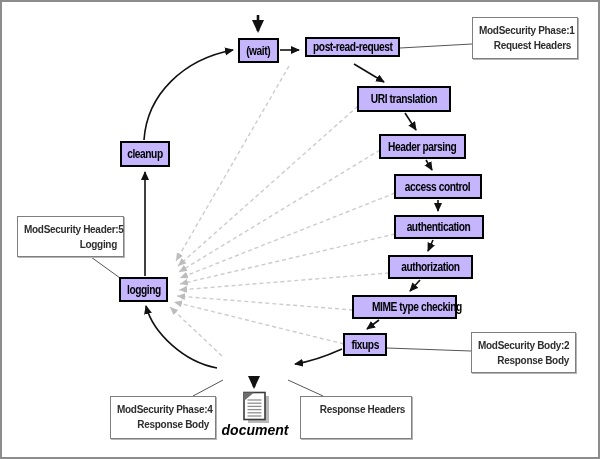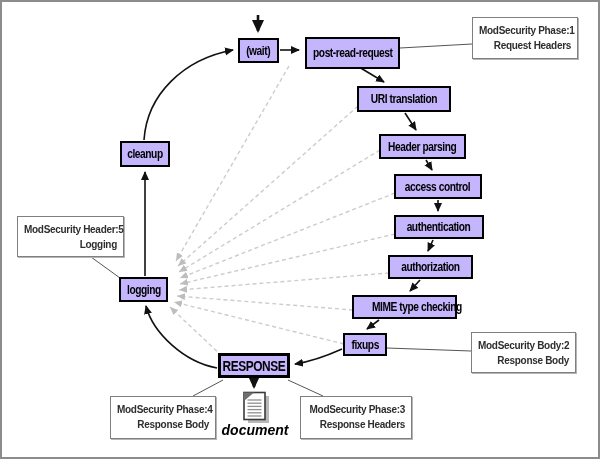--- a/index.html
+++ b/index.html
@@ -10,21 +10,21 @@
   #wires{position:absolute;left:0;top:0;width:600px;height:459px;}
   .node{
     position:absolute;box-sizing:border-box;
     background:#c4b5fd;border:2px solid #000;
     display:flex;align-items:center;justify-content:center;
     font-weight:bold;font-size:12px;color:#000;white-space:nowrap;
     letter-spacing:-0.5px;z-index:2;
   }
   .node .lbl{display:inline-block;transform:scaleX(0.85);}
   .n-wait{left:236px;top:36px;width:41px;height:25px;}
-  .n-prr{left:303px;top:35px;width:95px;height:32px;}
+  .n-prr{left:303px;top:35px;width:95px;height:20px;}
   .n-uri{left:355px;top:84px;width:94px;height:26px;}
   .n-hp{left:377px;top:132px;width:87px;height:25px;}
   .n-ac{left:392px;top:172px;width:88px;height:25px;}
   .n-authn{left:392px;top:213px;width:90px;height:24px;}
   .n-authz{left:386px;top:253px;width:85px;height:24px;}
   .n-mime{left:350px;top:293px;width:105px;height:24px;padding-left:24px;}
   .n-fix{left:341px;top:331px;width:44px;height:23px;}
   .n-resp{left:216px;top:351px;width:72px;height:25px;border-width:3px;font-size:14px;}
   .n-log{left:117px;top:275px;width:49px;height:25px;}
   .n-clean{left:118px;top:139px;width:50px;height:26px;}
@@ -122,40 +122,36 @@
     </div>
   <div class="node n-authz">
       <span class="lbl">authorization</span>
     </div>
   <div class="node n-mime">
       <span class="lbl">MIME type checking</span>
     </div>
   <div class="node n-fix">
       <span class="lbl">fixups</span>
     </div>
-  <div class="node n-resp">
-      <span class="lbl">RESPONSE</span>
-    </div>
   <div class="node n-log">
       <span class="lbl">logging</span>
     </div>
   <div class="node n-clean">
       <span class="lbl">cleanup</span>
     </div>
 
   <div class="ann a-p1">
     <div>ModSecurity Phase:1</div>
     <div>Request Headers</div>
   </div>
   <div class="ann a-p2">
     <div>ModSecurity Body:2</div>
     <div>Response Body</div>
   </div>
   <div class="ann a-p3">
-    <div>ModSecurity Phase:3</div>
     <div>Response Headers</div>
   </div>
   <div class="ann a-p4">
     <div>ModSecurity Phase:4</div>
     <div>Response Body</div>
   </div>
   <div class="ann a-p5">
     <div>ModSecurity Header:5</div>
     <div>Logging</div>
   </div>

